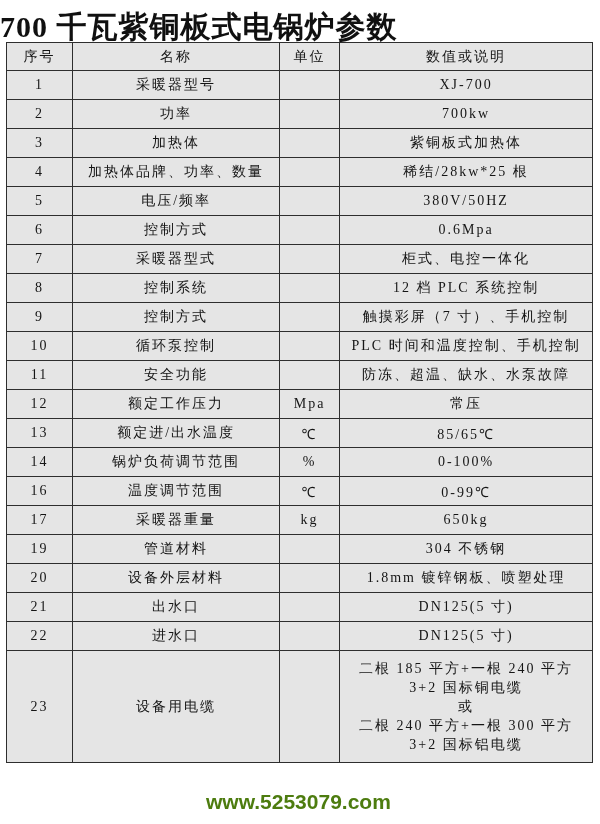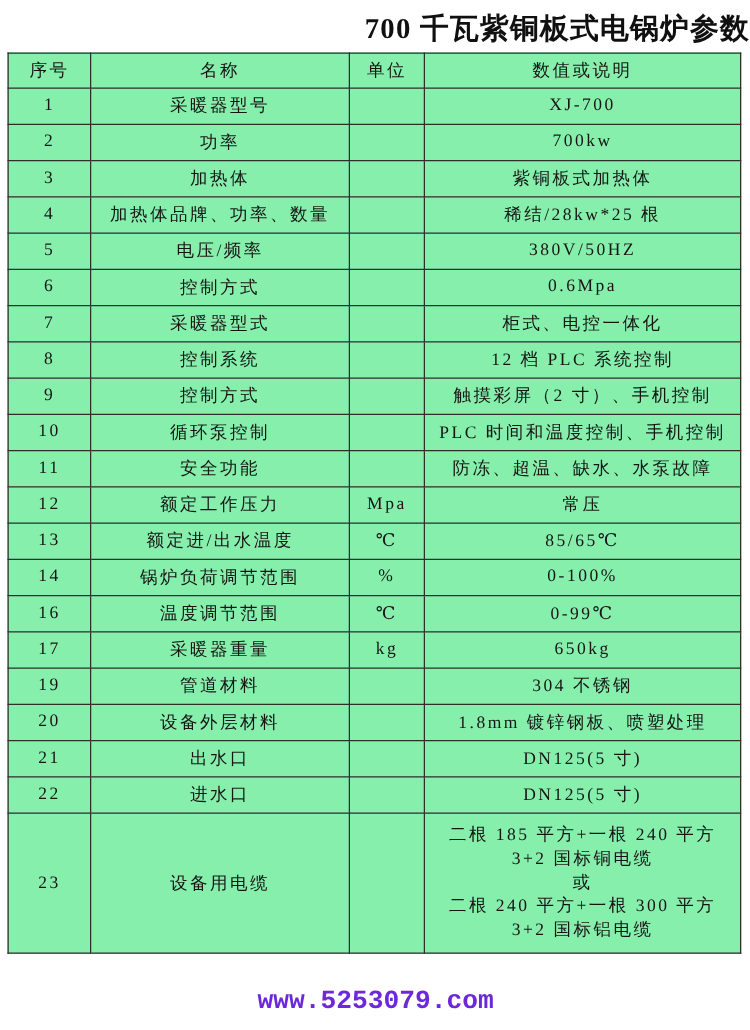--- a/index.html
+++ b/index.html
@@ -16,32 +16,33 @@
   }
   .page {
     position: relative;
     width: 600px;
     height: 824px;
   }
   .title {
     margin: 0;
     padding-top: 7px;
     height: 30px;
-    text-align: right;
-    font-size: 23px;
+    text-align: left;
+    font-size: 30px;
     font-weight: bold;
     letter-spacing: 1px;
     color: #101010;
   }
   table.spec-table {
     border-collapse: collapse;
     table-layout: fixed;
     margin: 5px 0 0 6px;
     width: 587px;
-    background: #86efac;
+    background: #e5e5e5;
+    font-family: Liberation Serif, serif;
   }
   .spec-table th,
   .spec-table td {
     border: 1px solid #2e2e2e;
     text-align: center;
     vertical-align: middle;
     font-size: 14px;
     font-weight: normal;
     letter-spacing: 2px;
     padding: 0;
@@ -56,25 +57,25 @@
   .col-unit  { width: 60px;  }
   .col-value { width: 252px; }
   .value-line {
     line-height: 19px;
     letter-spacing: 2px;
   }
   .watermark {
     position: absolute;
     left: 206px;
     top: 790px;
-    font-family: Liberation Mono, monospace;
+    font-family: Liberation Sans, sans-serif;
     font-size: 21px;
     font-weight: bold;
     letter-spacing: 0px;
-    color: #6d28d9;
+    color: #4d7c0f;
     z-index: 5;
   }
 </style>
 </head>
 <body>
 
 <div class="page">
 
   <h1 class="title">700 千瓦紫铜板式电锅炉参数</h1>
 
@@ -139,21 +140,21 @@
         <tr>
           <td>8</td>
           <td>控制系统</td>
           <td></td>
           <td>12 档 PLC 系统控制</td>
         </tr>
         <tr>
           <td>9</td>
           <td>控制方式</td>
           <td></td>
-          <td>触摸彩屏（2 寸）、手机控制</td>
+          <td>触摸彩屏（7 寸）、手机控制</td>
         </tr>
         <tr>
           <td>10</td>
           <td>循环泵控制</td>
           <td></td>
           <td>PLC 时间和温度控制、手机控制</td>
         </tr>
         <tr>
           <td>11</td>
           <td>安全功能</td>

